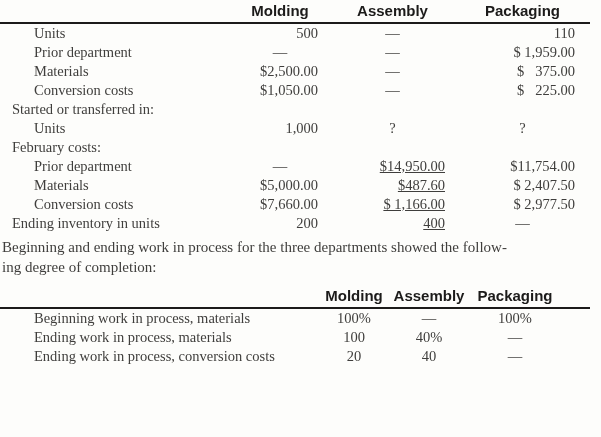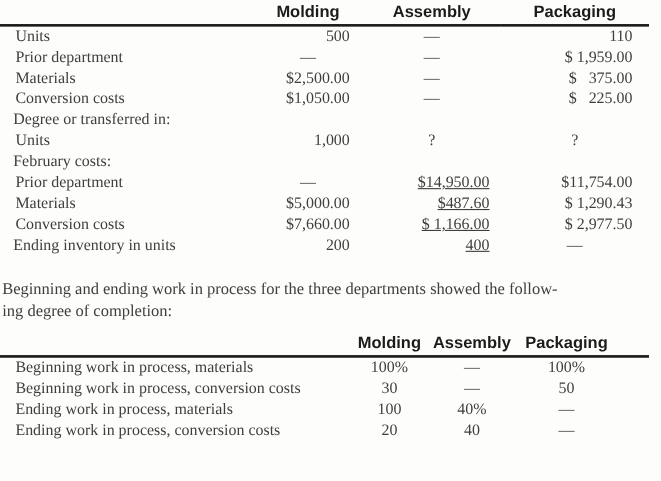--- a/index.html
+++ b/index.html
@@ -30,36 +30,36 @@
   td {
     font-size: 14.5px;
     line-height: 19px;
     padding: 0;
     vertical-align: bottom;
     white-space: pre;
   }
   tr.first td { padding-top: 8px; }
 
   td.lbl { padding-left: 12px; white-space: nowrap; }
-  td.lbl.ind { padding-left: 14px; }
+  td.lbl.ind { padding-left: 34px; }
 
   td.num { text-align: right; margin-top: 31px; }
   td.c   { text-align: center; }
 
   
   #t1 td.col-m.num { padding-right: 12px; }
   #t1 td.col-a.num { padding-right: 10px; text-decoration: underline; }
   #t1 td.col-p.num { padding-right: 15px; }
   #t1 th.col-p, #t2 th.col-p { }
 
   .para {
     font-size: 15px;
     line-height: 19.5px;
     color: #3f3e3c;
-    margin: 21px 0 8px 2px;
+    margin: 5px 0 8px 2px;
     width: 588px;
   }
   #t2 { margin-top: 2px; }
   #t2 th.col-p { padding-right: 28px; }
   #t2 td.col-p { padding-right: 28px; }
 </style>
 </head>
 <body>
 
 <div class="page">
@@ -98,21 +98,21 @@
         <td class="col-a c">—</td>
         <td class="col-p num">$   375.00</td>
       </tr>
       <tr>
         <td class="lbl ind">Conversion costs</td>
         <td class="col-m num">$1,050.00</td>
         <td class="col-a c">—</td>
         <td class="col-p num">$   225.00</td>
       </tr>
       <tr>
-        <td class="lbl">Degree or transferred in:</td>
+        <td class="lbl">Started or transferred in:</td>
         <td class="col-m"></td>
         <td class="col-a"></td>
         <td class="col-p"></td>
       </tr>
       <tr>
         <td class="lbl ind">Units</td>
         <td class="col-m num">1,000</td>
         <td class="col-a c">?</td>
         <td class="col-p c">?</td>
       </tr>
@@ -125,21 +125,21 @@
       <tr>
         <td class="lbl ind">Prior department</td>
         <td class="col-m c">—</td>
         <td class="col-a num">$14,950.00</td>
         <td class="col-p num">$11,754.00</td>
       </tr>
       <tr>
         <td class="lbl ind">Materials</td>
         <td class="col-m num">$5,000.00</td>
         <td class="col-a num">$487.60</td>
-        <td class="col-p num">$ 1,290.43</td>
+        <td class="col-p num">$ 2,407.50</td>
       </tr>
       <tr>
         <td class="lbl ind">Conversion costs</td>
         <td class="col-m num">$7,660.00</td>
         <td class="col-a num">$ 1,166.00</td>
         <td class="col-p num">$ 2,977.50</td>
       </tr>
       <tr>
         <td class="lbl">Ending inventory in units</td>
         <td class="col-m num">200</td>
@@ -170,26 +170,20 @@
       </tr>
     </thead>
     <tbody>
       <tr>
         <td class="lbl ind">Beginning work in process, materials</td>
         <td class="col-m c">100%</td>
         <td class="col-a c">—</td>
         <td class="col-p c">100%</td>
       </tr>
       <tr>
-        <td class="lbl ind">Beginning work in process, conversion costs</td>
-        <td class="col-m c">30</td>
-        <td class="col-a c">—</td>
-        <td class="col-p c">50</td>
-      </tr>
-      <tr>
         <td class="lbl ind">Ending work in process, materials</td>
         <td class="col-m c">100</td>
         <td class="col-a c">40%</td>
         <td class="col-p c">—</td>
       </tr>
       <tr>
         <td class="lbl ind">Ending work in process, conversion costs</td>
         <td class="col-m c">20</td>
         <td class="col-a c">40</td>
         <td class="col-p c">—</td>

